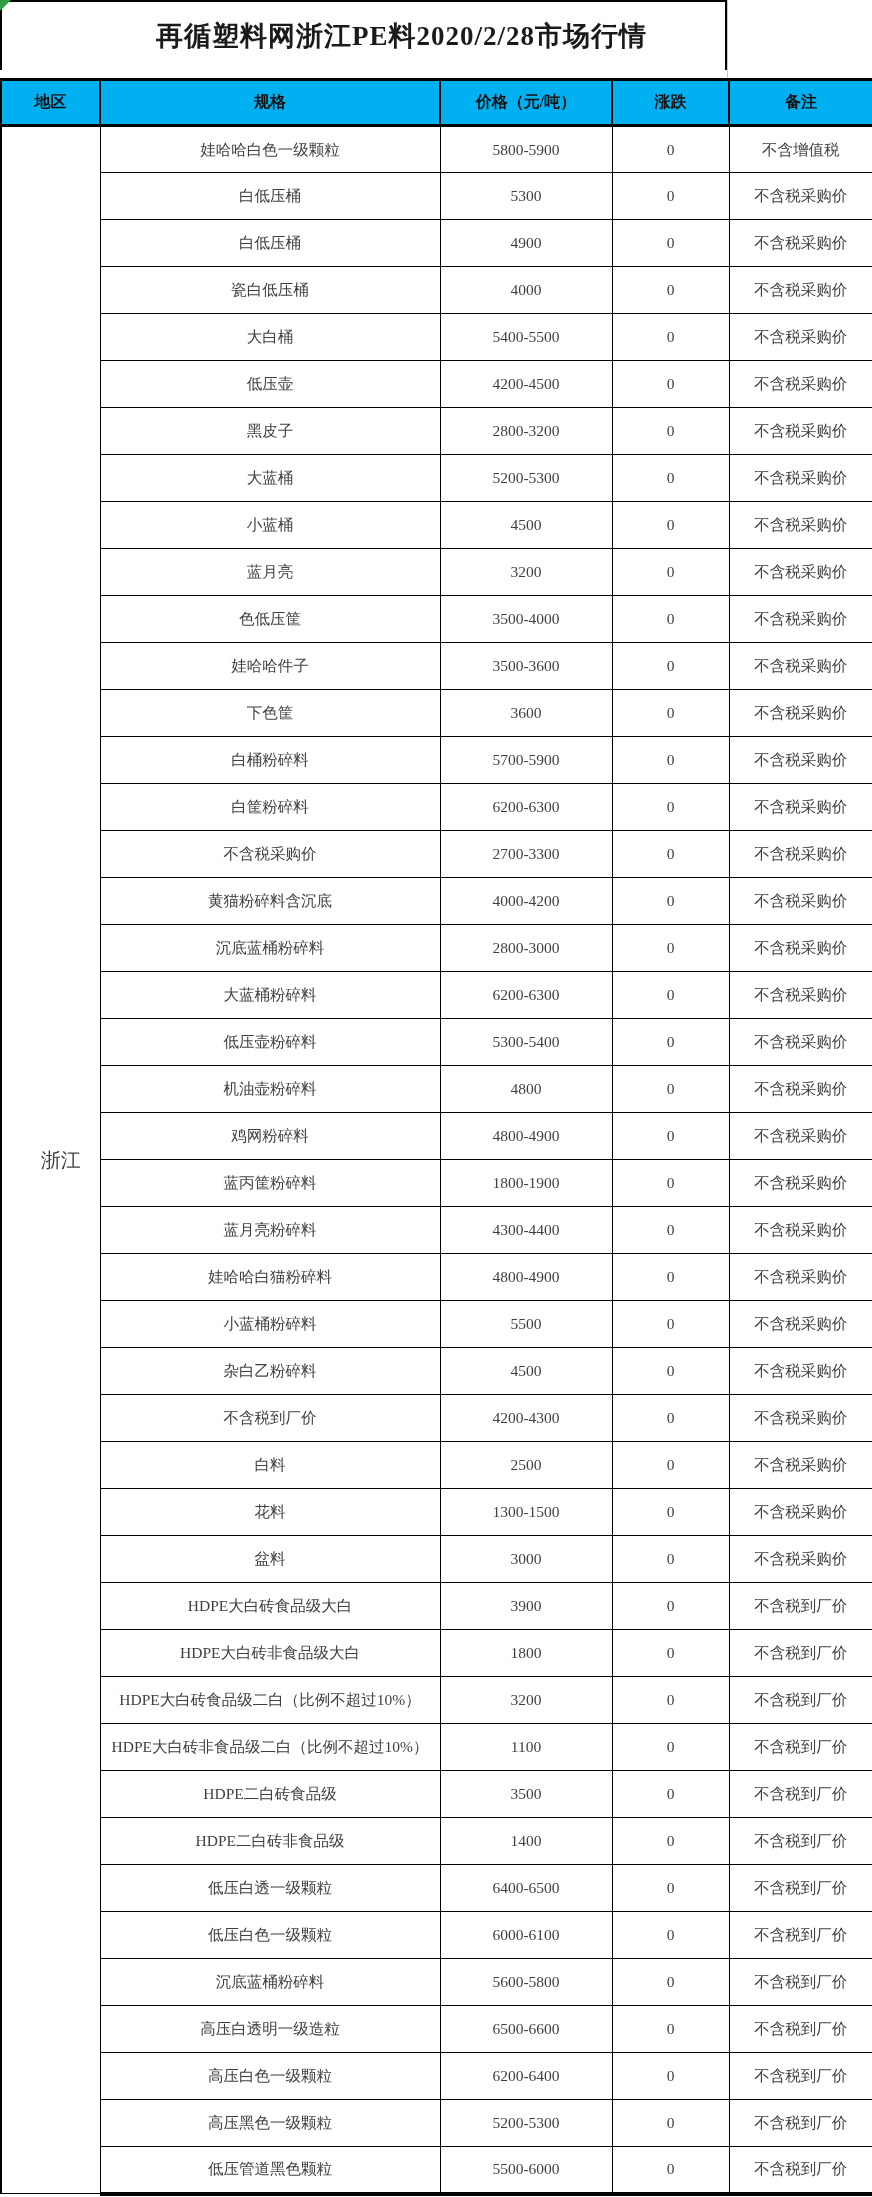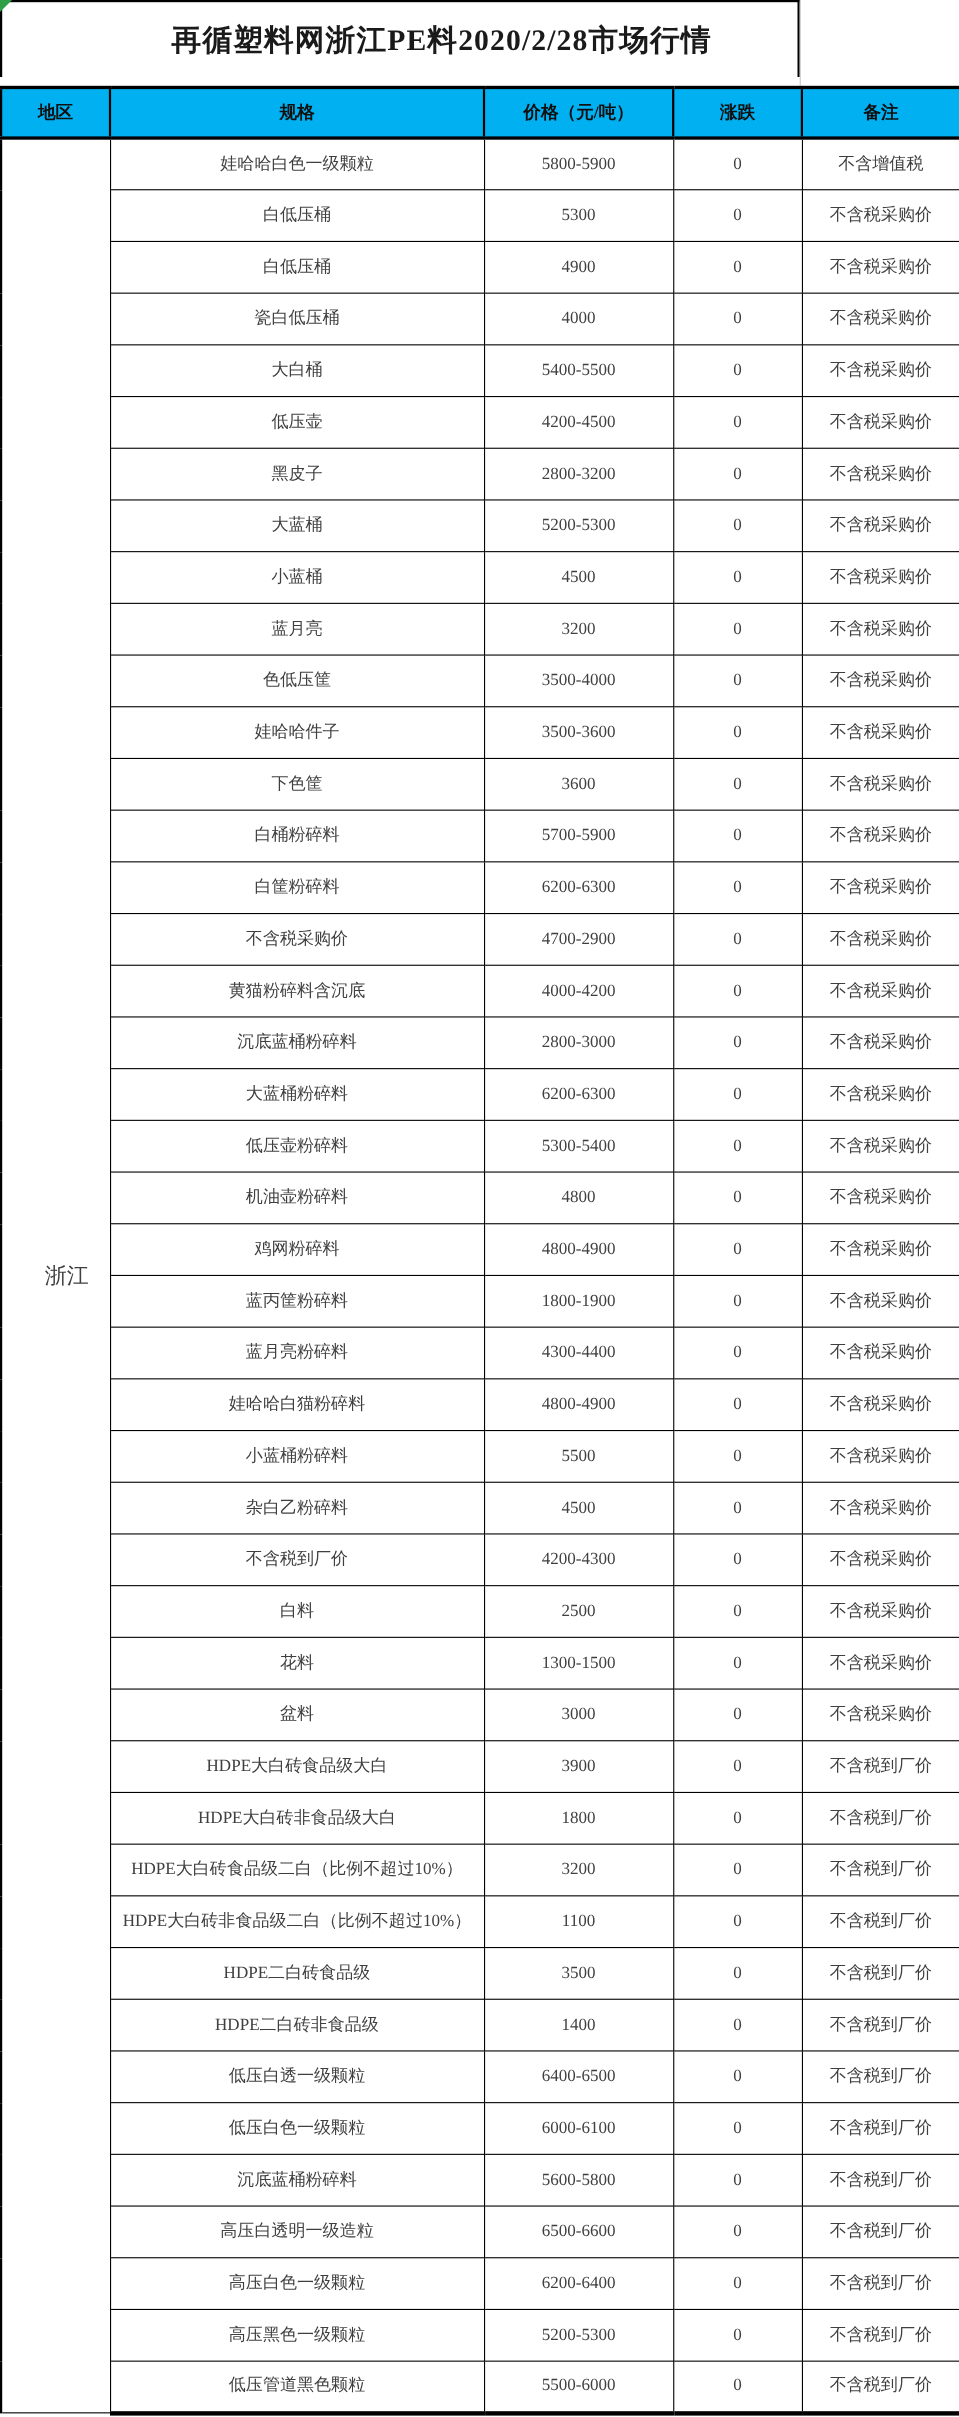--- a/index.html
+++ b/index.html
@@ -189,21 +189,21 @@
         <td>不含税采购价</td>
       </tr>
       <tr>
         <td>白筐粉碎料</td>
         <td>6200-6300</td>
         <td>0</td>
         <td>不含税采购价</td>
       </tr>
       <tr>
         <td>不含税采购价</td>
-        <td>4700-2900</td>
+        <td>2700-3300</td>
         <td>0</td>
         <td>不含税采购价</td>
       </tr>
       <tr>
         <td>黄猫粉碎料含沉底</td>
         <td>4000-4200</td>
         <td>0</td>
         <td>不含税采购价</td>
       </tr>
       <tr>

